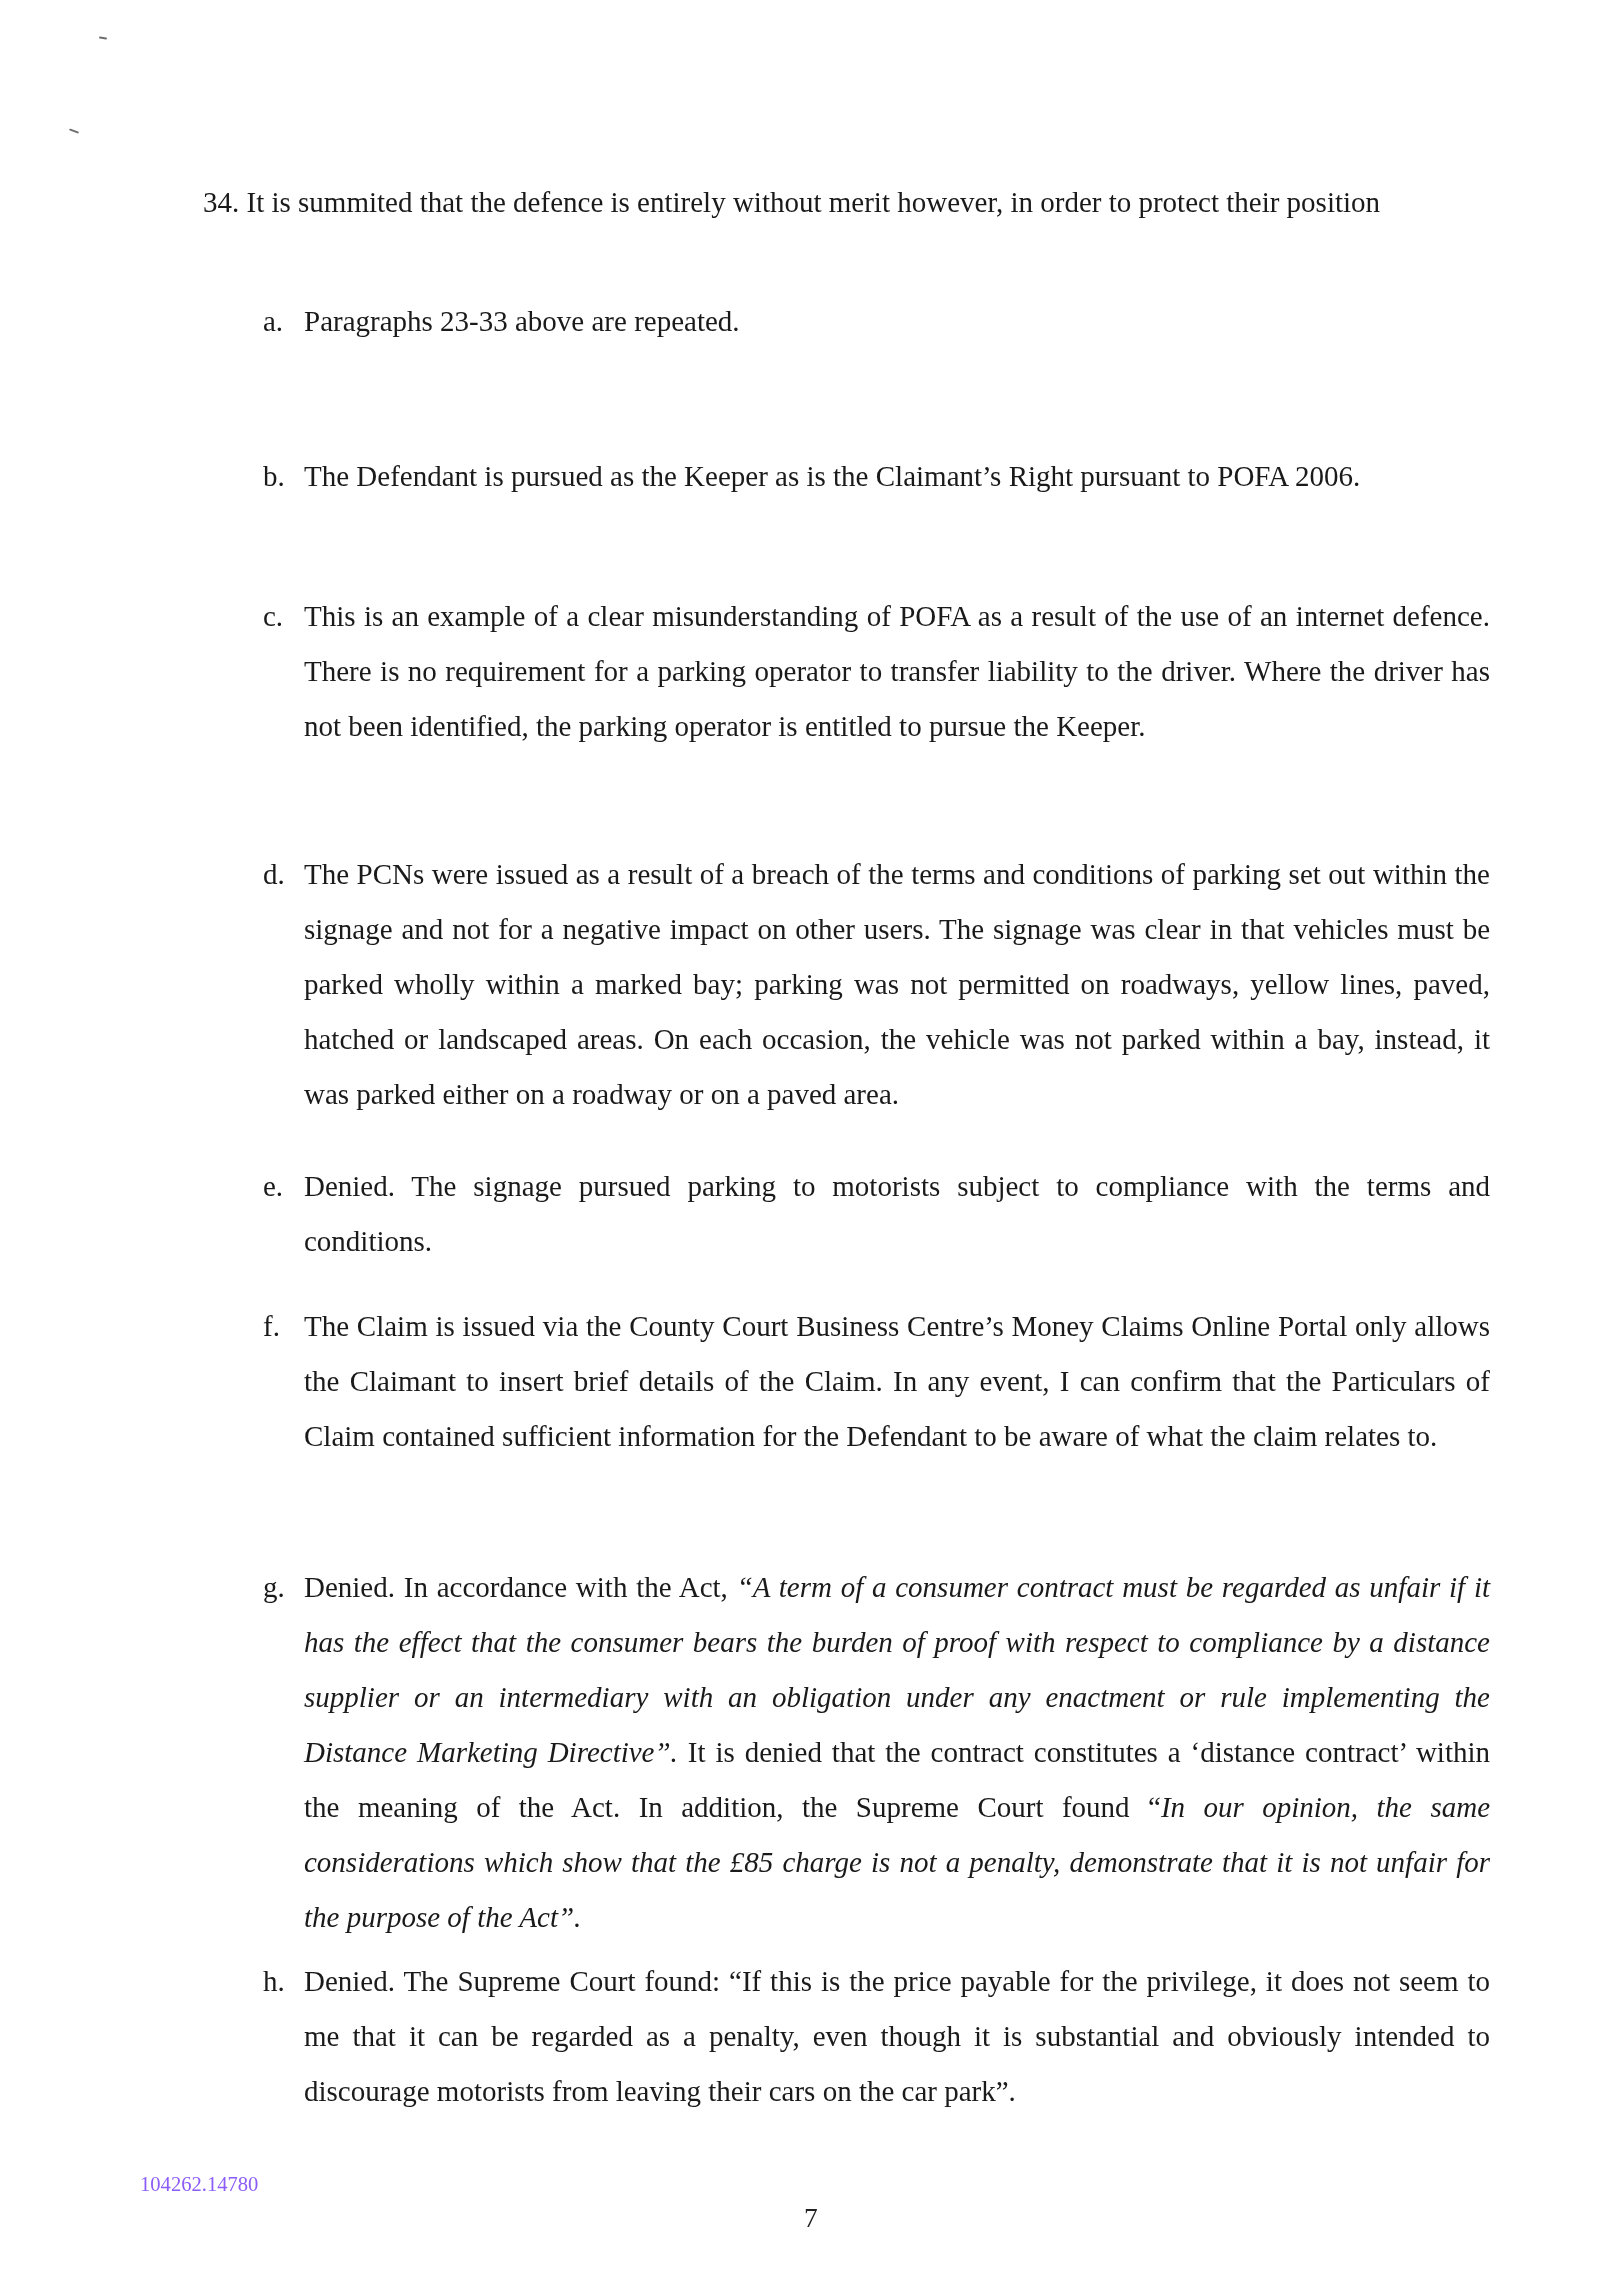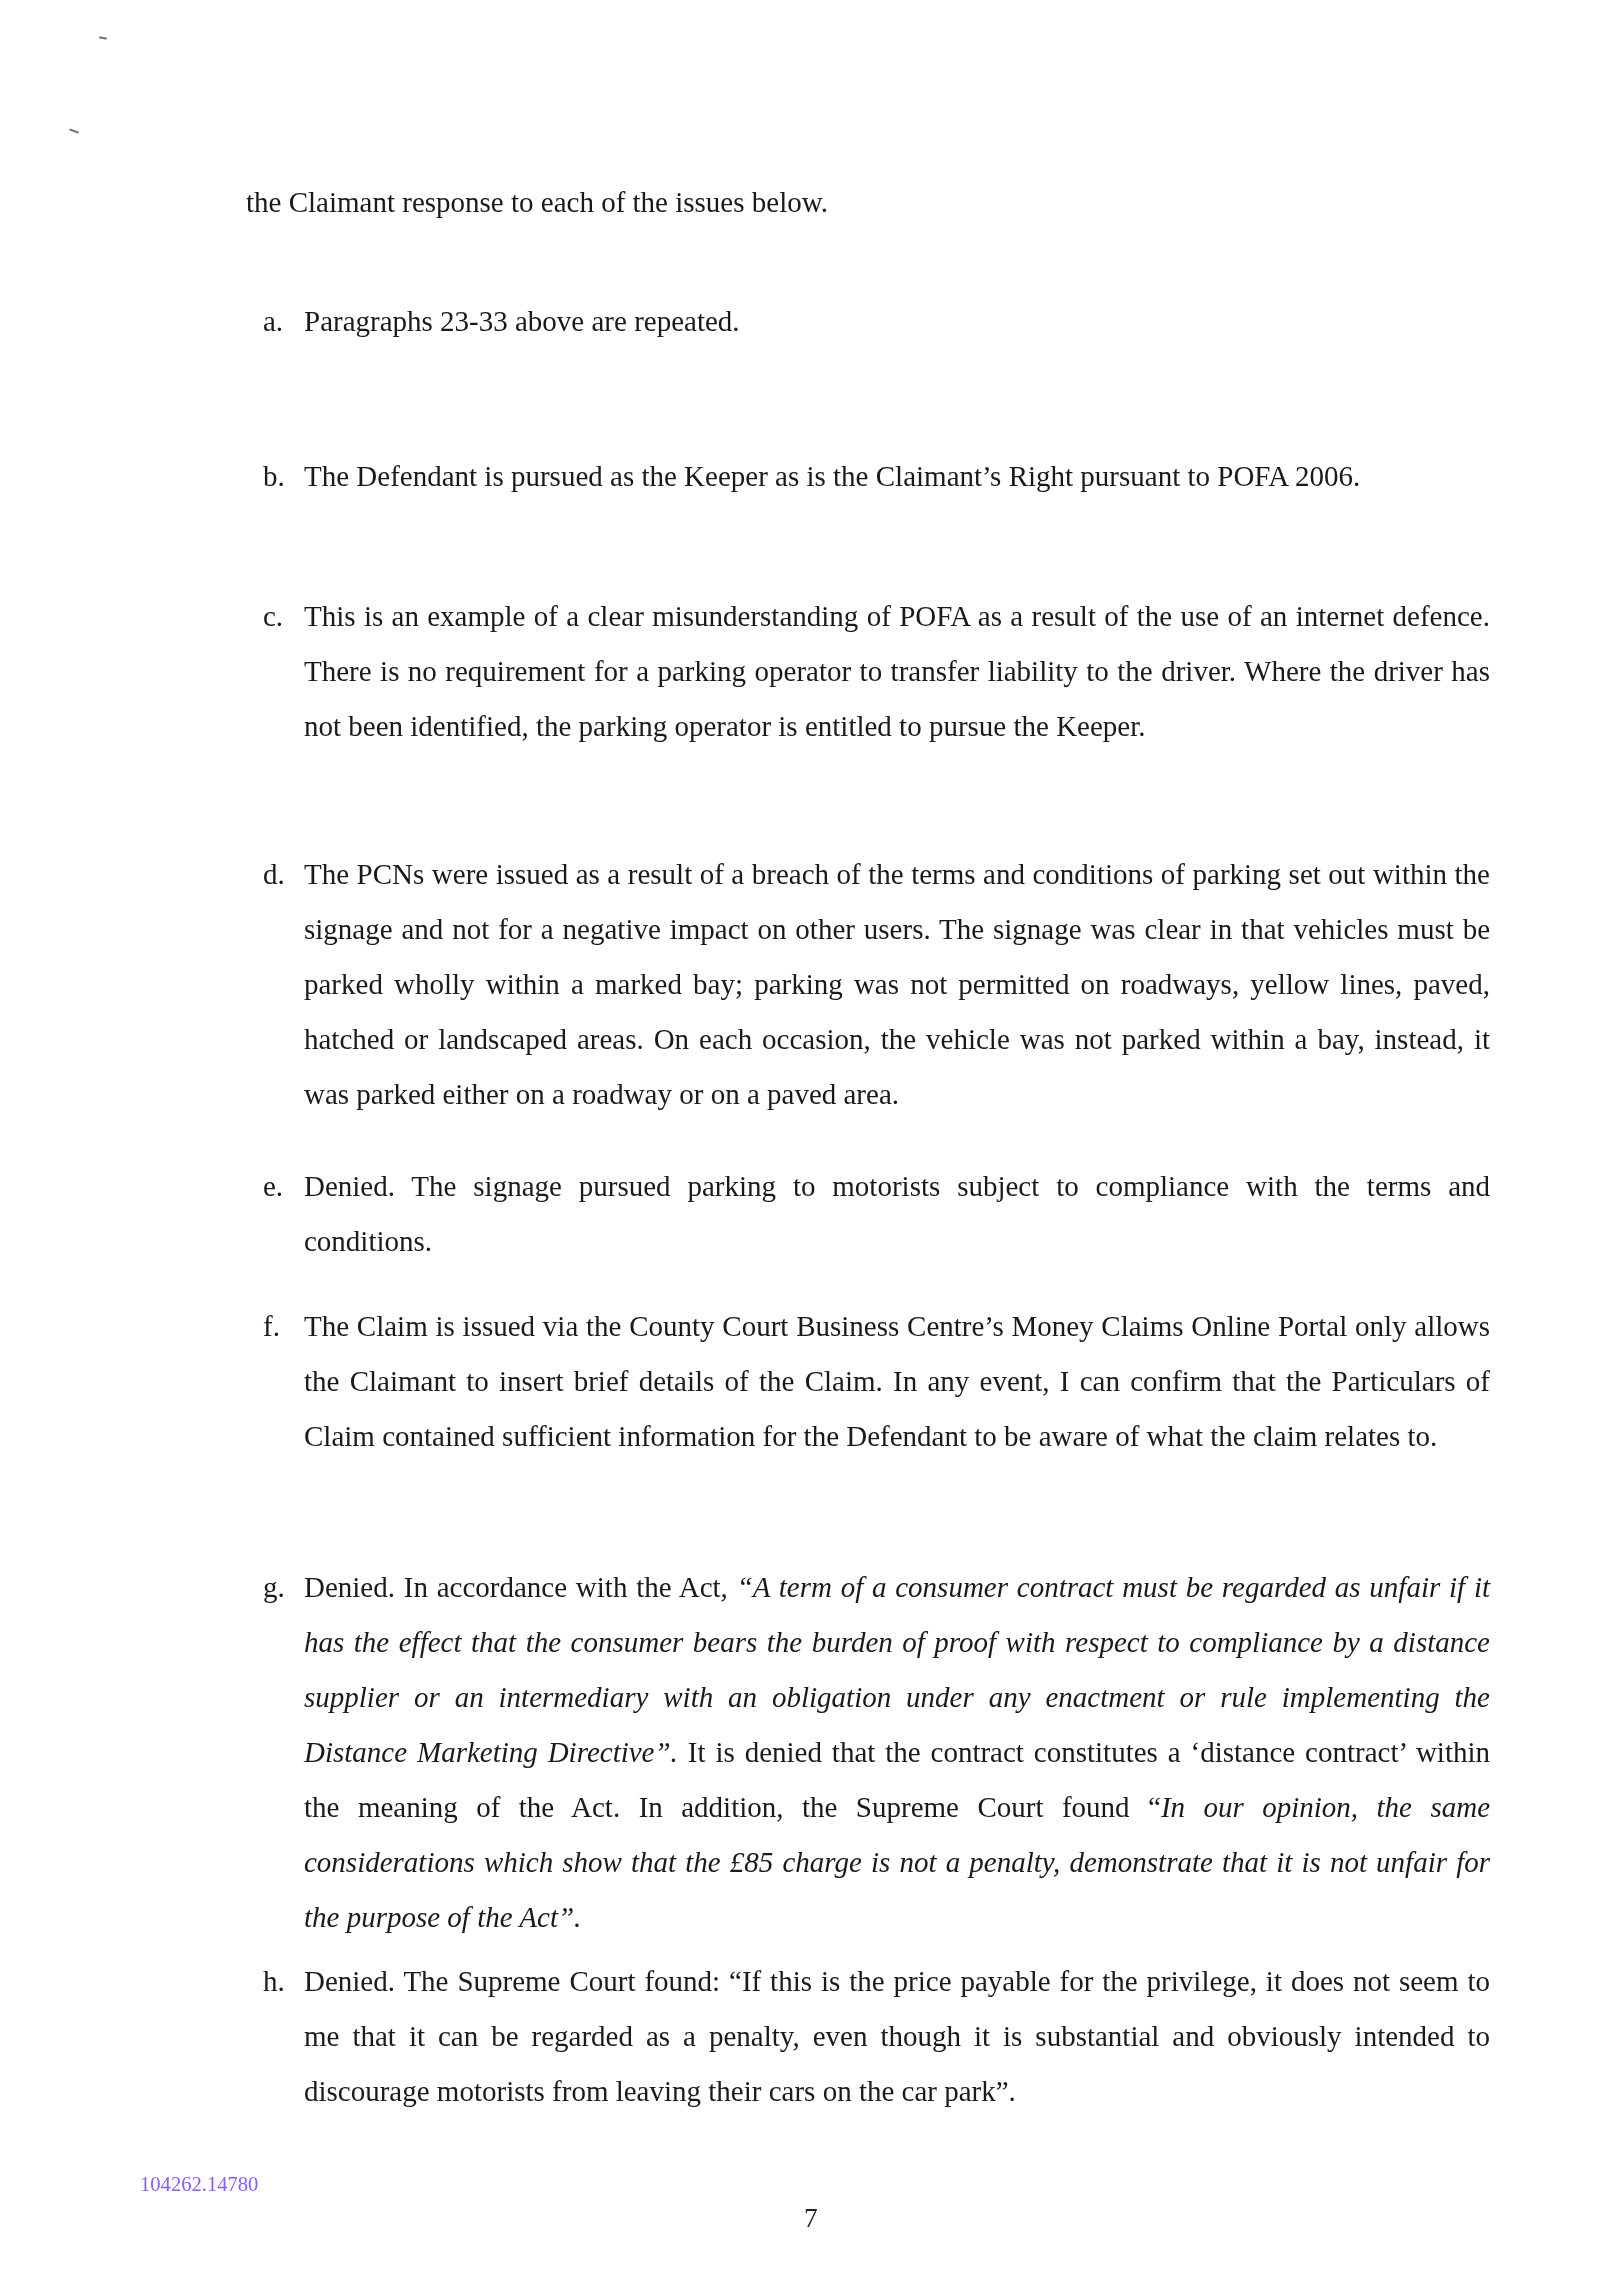--- a/index.html
+++ b/index.html
@@ -90,21 +90,24 @@
 </style>
 </head>
 <body>
 
 <div class="speck speck-1"></div>
 <div class="speck speck-2"></div>
 
 <div class="page-content">
 
   <div class="para-34">
-    <div class="indent-line">the Claimant response to each of the issues below.</div>
+    <div>
+      <span class="para-num">34.</span>
+      <span>It is summited that the defence is entirely without merit however, in order to protect their position</span>
+    </div>
   </div>
 
   <div class="subitem" id="item-a">
     <span class="marker">a.</span>
     <span class="body"><span>Paragraphs 23-33 above are repeated.</span></span>
   </div>
 
   <div class="subitem" id="item-b">
     <span class="marker">b.</span>
     <span class="body"><span>The Defendant is pursued as the Keeper as is the Claimant’s Right pursuant to POFA 2006.</span></span>

